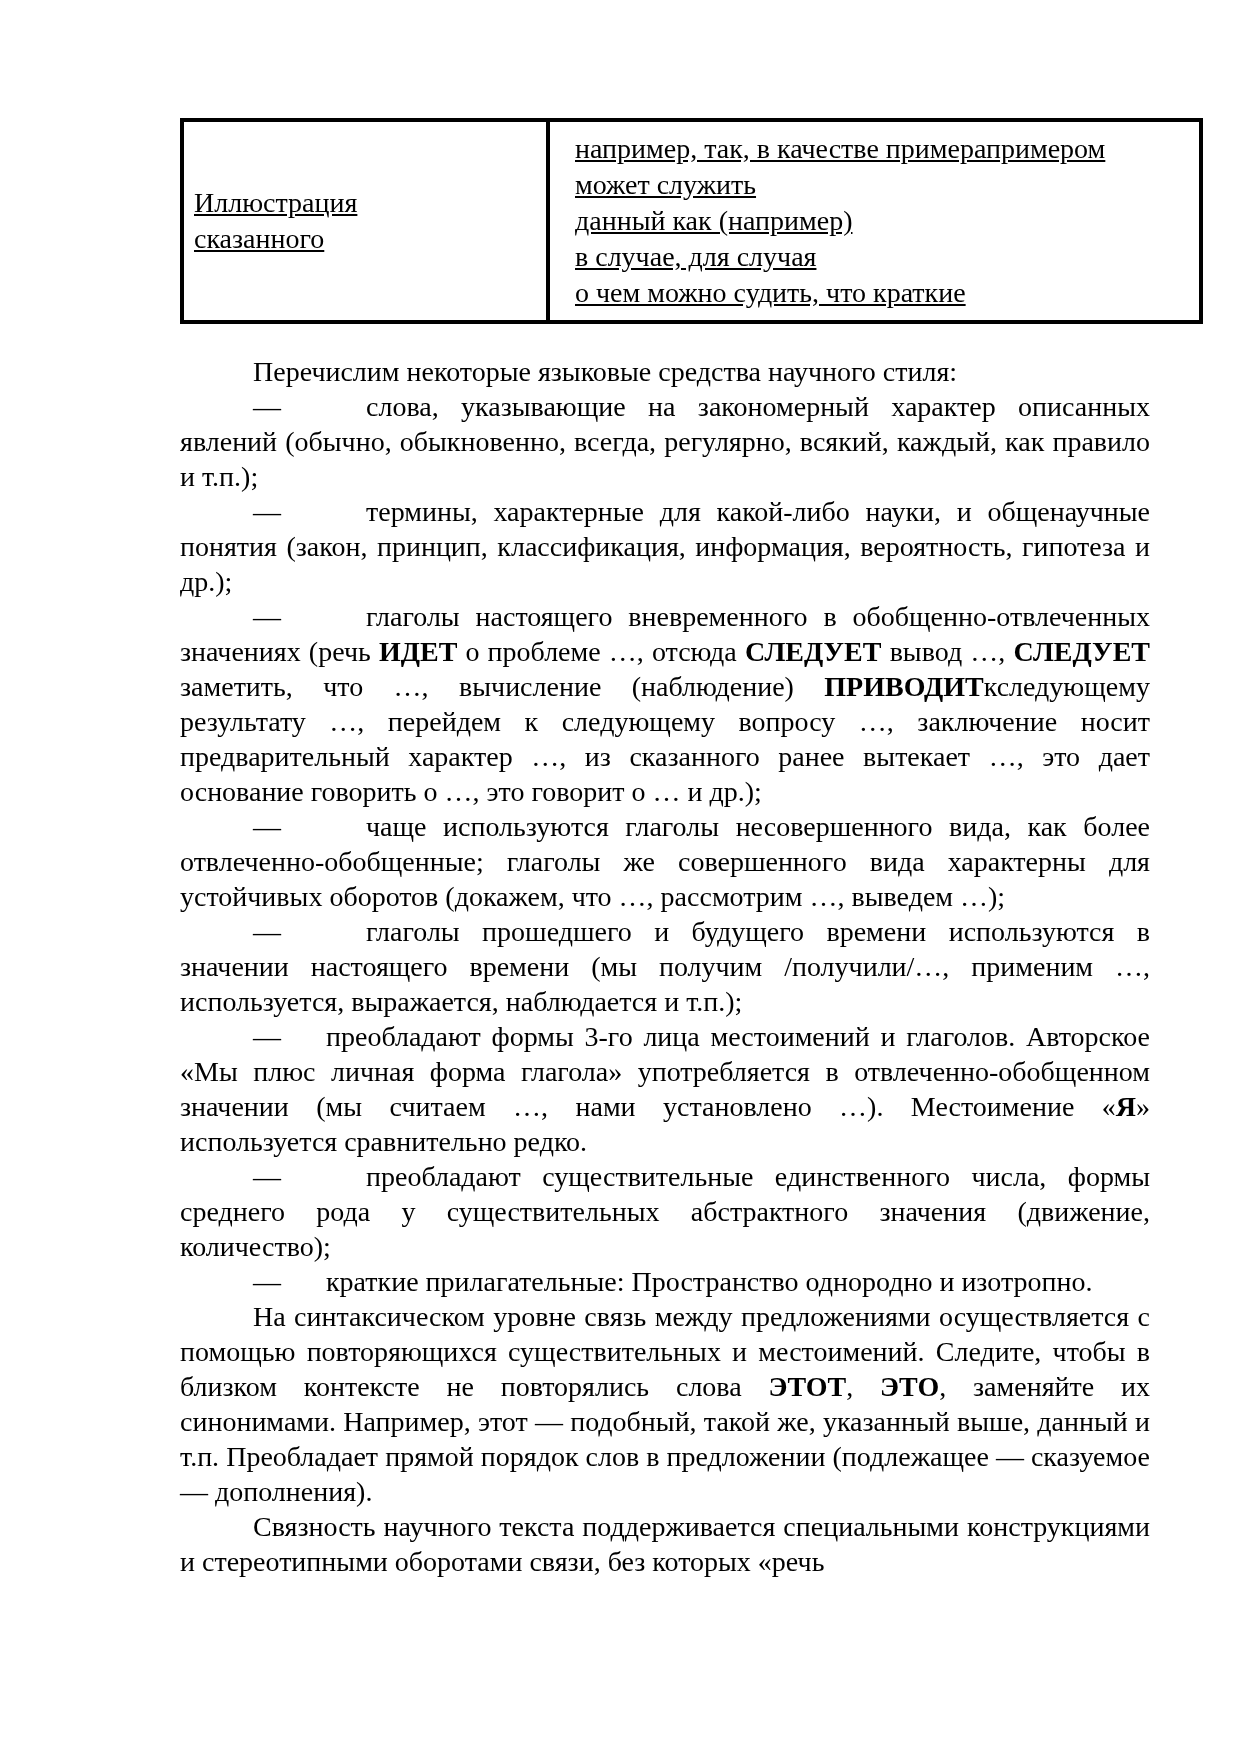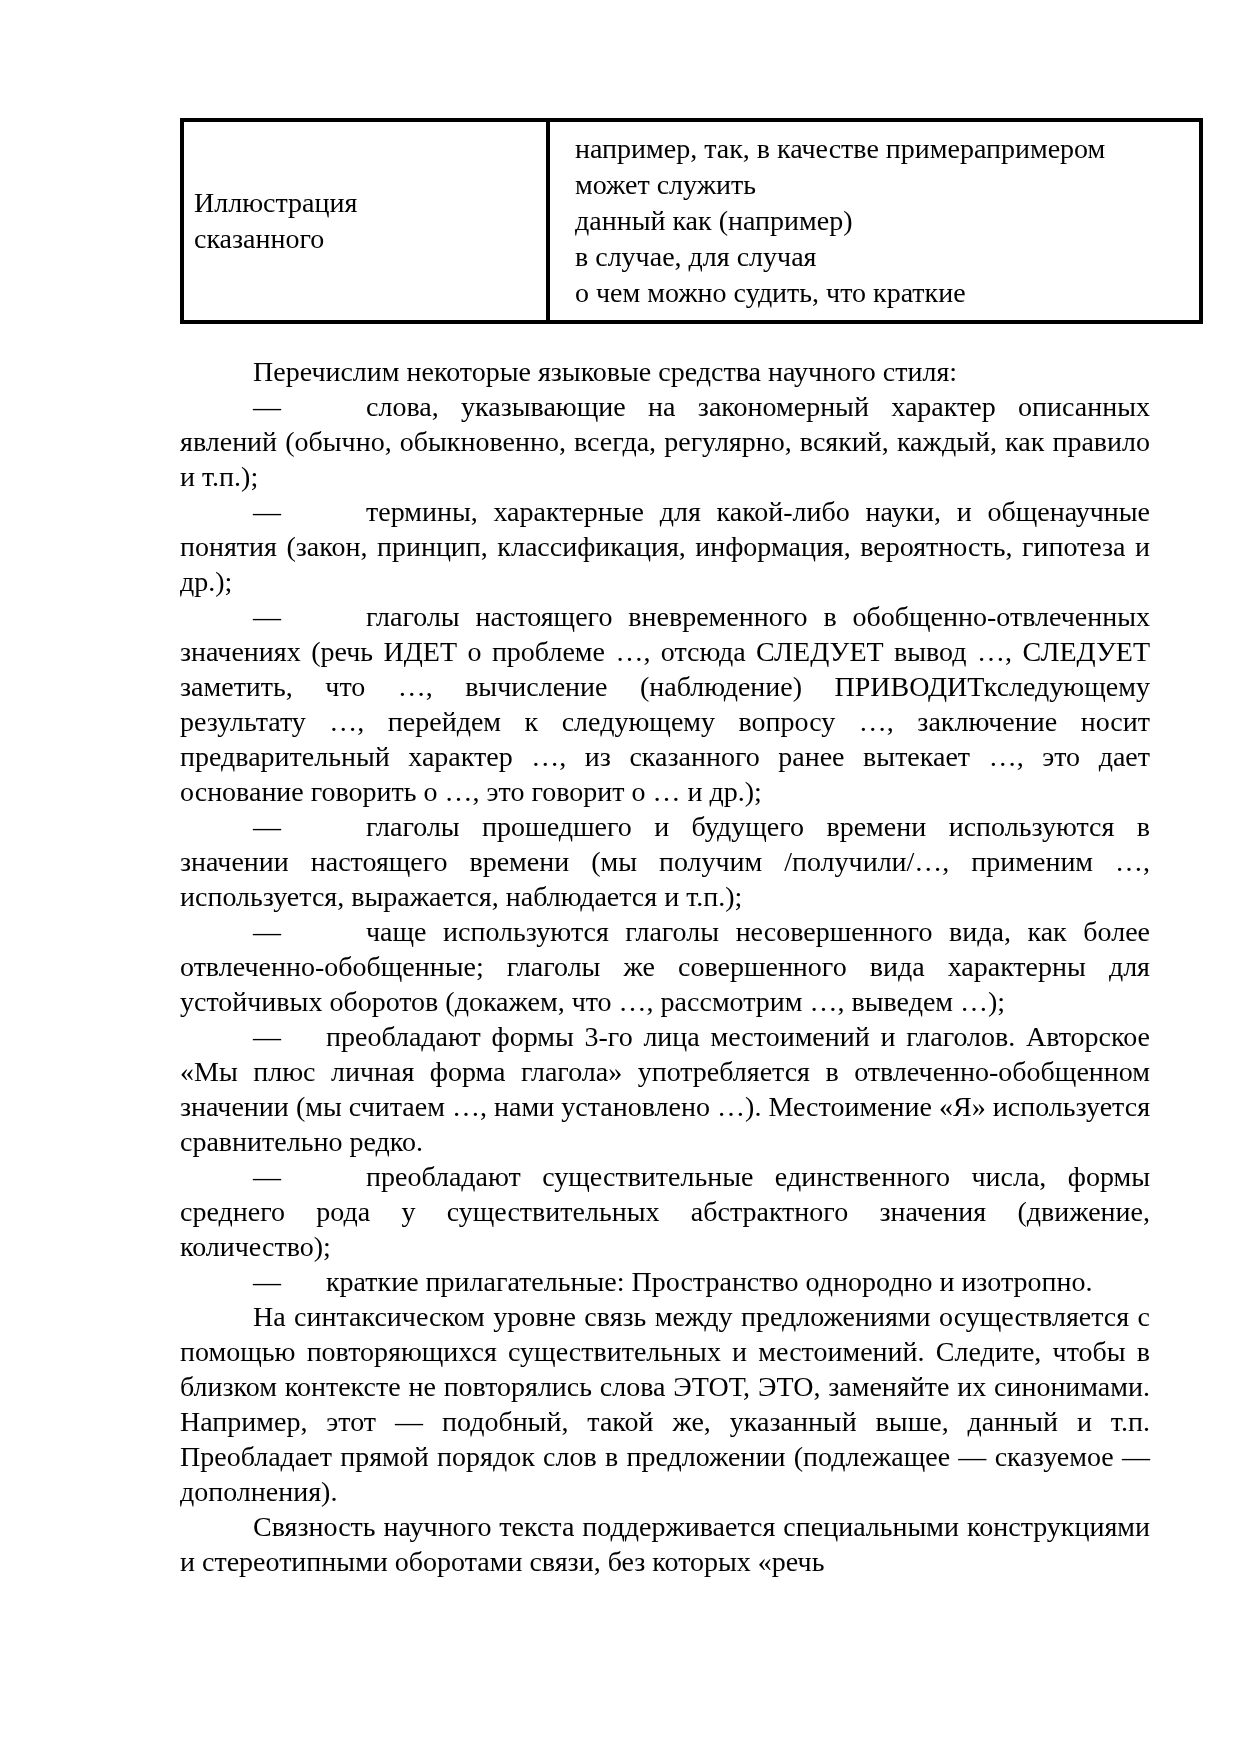--- a/index.html
+++ b/index.html
@@ -35,34 +35,34 @@
   }
   .cell-left {
     width: 366px;
     padding: 6px 10px;
   }
   .cell-right {
     text-align: left;
     vertical-align: top;
     padding: 9px 10px 9px 25px;
   }
-  .cell-line { white-space: nowrap; }
+  .cell-line { white-space: nowrap; text-decoration: underline; }
   
   .body-text {
     width: 970px;
     margin-top: 30px;
   }
   .para {
     margin: 0;
     font-size: 28px;
     line-height: 35px;
     text-align: justify;
     text-indent: 73px;
   }
-  .b { font-weight: normal; }
+  .b { font-weight: bold; }
   .gap { display: inline-block; height: 1px; }
   .gap-xwide  { width: 140px; }
   .gap-wide   { width: 85px; }
   .gap-narrow { width: 45px; }
 </style>
 </head>
 <body>
 
 <div class="page">
 
@@ -82,22 +82,22 @@
           </td>
       </tr>
     </tbody>
   </table>
 
   <div class="body-text">
       <p class="para"><span>Перечислим некоторые языковые средства научного стиля:</span></p>
       <p class="para dash-para"><span class="dash">—</span><span class="gap gap-wide"></span><span>слова, указывающие на закономерный характер описанных явлений (обычно, обыкновенно, всегда, регулярно, всякий, каждый, как правило и т.п.);</span></p>
       <p class="para dash-para"><span class="dash">—</span><span class="gap gap-wide"></span><span>термины, характерные для какой-либо науки, и общенаучные понятия (закон, принцип, классификация, информация, вероятность, гипотеза и др.);</span></p>
       <p class="para dash-para"><span class="dash">—</span><span class="gap gap-wide"></span><span>глаголы настоящего вневременного в обобщенно-отвлеченных значениях (речь </span><span class="b">ИДЕТ</span><span> о проблеме …, отсюда </span><span class="b">СЛЕДУЕТ</span><span> вывод …, </span><span class="b">СЛЕДУЕТ</span><span> заметить, что …, вычисление (наблюдение) </span><span class="b">ПРИВОДИТ</span><span>кследующему результату …, перейдем к следующему вопросу …, заключение носит предварительный характер …, из сказанного ранее вытекает …, это дает основание говорить о …, это говорит о … и др.);</span></p>
+      <p class="para dash-para"><span class="dash">—</span><span class="gap gap-wide"></span><span>чаще используются глаголы несовершенного вида, как более отвлеченно-обобщенные; глаголы же совершенного вида характерны для устойчивых оборотов (докажем, что …, рассмотрим …, выведем …);</span></p>
       <p class="para dash-para"><span class="dash">—</span><span class="gap gap-wide"></span><span>глаголы прошедшего и будущего времени используются в значении настоящего времени (мы получим /получили/…, применим …, используется, выражается, наблюдается и т.п.);</span></p>
-      <p class="para dash-para"><span class="dash">—</span><span class="gap gap-wide"></span><span>чаще используются глаголы несовершенного вида, как более отвлеченно-обобщенные; глаголы же совершенного вида характерны для устойчивых оборотов (докажем, что …, рассмотрим …, выведем …);</span></p>
       <p class="para dash-para"><span class="dash">—</span><span class="gap gap-narrow"></span><span>преобладают формы 3-го лица местоимений и глаголов. Авторское «Мы плюс личная форма глагола» употребляется в отвлеченно-обобщенном значении (мы считаем …, нами установлено …). Местоимение «</span><span class="b">Я</span><span>» используется сравнительно редко.</span></p>
       <p class="para dash-para"><span class="dash">—</span><span class="gap gap-wide"></span><span>преобладают существительные единственного числа, формы среднего рода у существительных абстрактного значения (движение, количество);</span></p>
       <p class="para dash-para"><span class="dash">—</span><span class="gap gap-narrow"></span><span>краткие прилагательные: Пространство однородно и изотропно.</span></p>
       <p class="para"><span>На синтаксическом уровне связь между предложениями осуществляется с помощью повторяющихся существительных и местоимений. Следите, чтобы в близком контексте не повторялись слова </span><span class="b">ЭТОТ</span><span>, </span><span class="b">ЭТО</span><span>, заменяйте их синонимами. Например, этот — подобный, такой же, указанный выше, данный и т.п. Преобладает прямой порядок слов в предложении (подлежащее — сказуемое — дополнения).</span></p>
       <p class="para"><span>Связность научного текста поддерживается специальными конструкциями и стереотипными оборотами связи, без которых «речь</span></p>
     </div>
 
 </div>
 
 </body></html>

